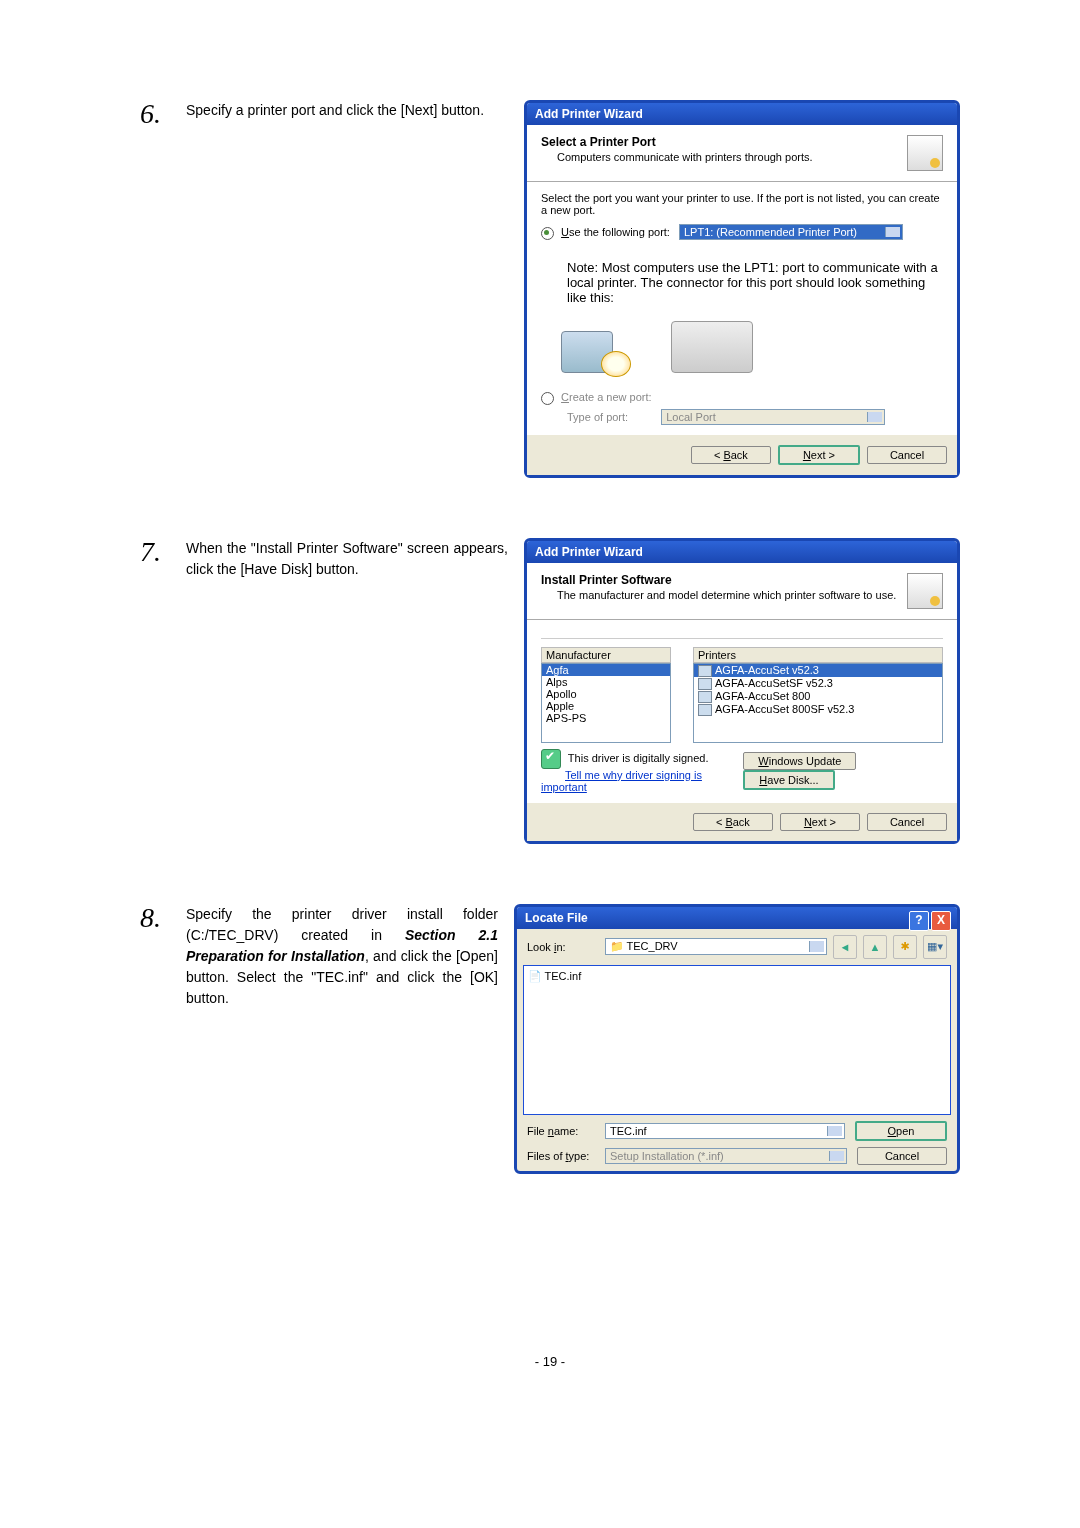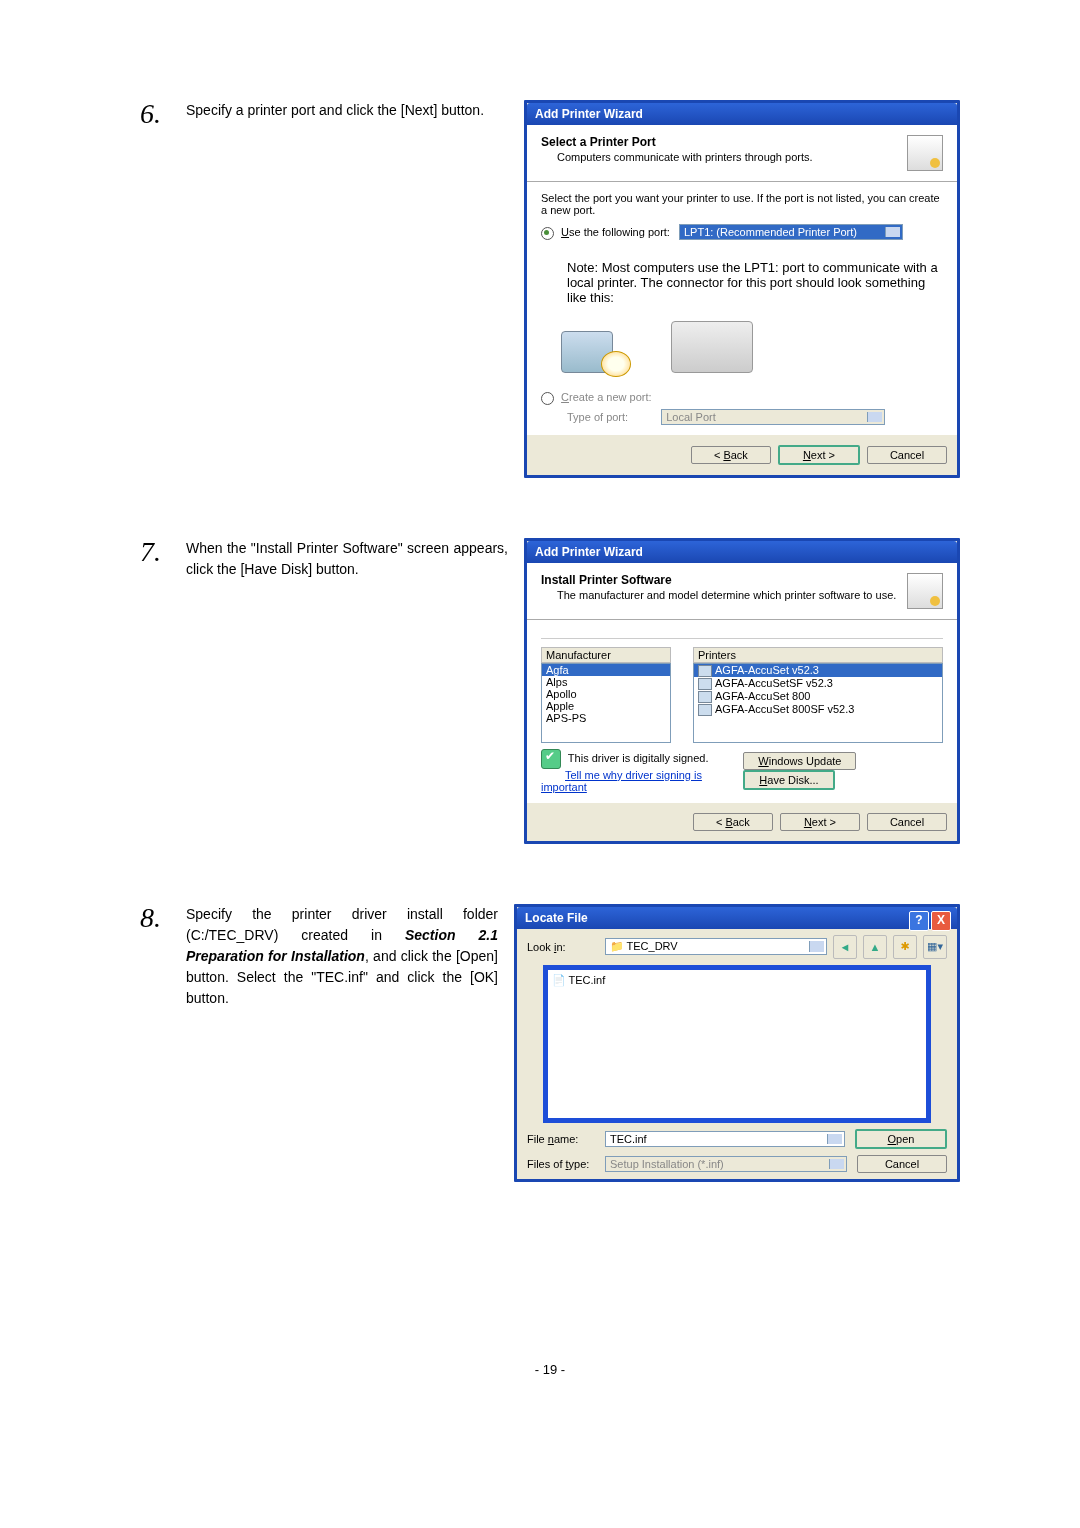--- a/index.html
+++ b/index.html
@@ -2,21 +2,21 @@
 <html><head>
 <meta charset="utf-8">
 <style>
 body{margin:0;background:#fff;font-family:Arial,sans-serif;color:#000;width:1080px}
 .page{padding:100px 120px 60px 140px}
 .step{display:flex;gap:16px;margin-bottom:60px;align-items:flex-start}
 .stepnum{font-family:'Times New Roman',serif;font-style:italic;font-size:28px;width:30px;line-height:1}
 .steptxt{flex:1;font-size:14px;line-height:1.5;text-align:justify;max-width:330px}
 .bi{font-weight:bold;font-style:italic}
 
-.dlg{border:3px solid #1a47b2;border-radius:1px;background:#ece9d8;font-size:11px;font-family:Tahoma,sans-serif;position:relative}
+.dlg{border:3px solid #1a47b2;border-radius:6px;background:#ece9d8;font-size:11px;font-family:Tahoma,sans-serif;position:relative}
 .dlg-title{background:linear-gradient(#2d64d8,#1a47b2);color:#fff;font-weight:bold;padding:4px 8px;font-size:12px;border-radius:3px 3px 0 0}
 .xbox{position:absolute;top:4px;right:6px;width:18px;height:18px;background:#e95b3f;border:1px solid #fff;color:#fff;font-weight:bold;font-size:12px;text-align:center;line-height:16px;border-radius:2px}
 .qbox{position:absolute;top:4px;right:28px;width:18px;height:18px;background:#3a75e0;border:1px solid #fff;color:#fff;font-weight:bold;font-size:12px;text-align:center;line-height:16px;border-radius:2px}
 .dlg-body{background:#fff;margin:0;padding:10px 14px}
 .dlg-foot{padding:10px;text-align:right;background:#ece9d8}
 .btn{display:inline-block;background:#ece9d8;border:1px solid #888;border-radius:2px;padding:2px 14px;font-size:11px;margin-left:4px;min-width:50px;text-align:center}
 .btn-sel{border:2px solid #4a8}
 .shot{flex-shrink:0}
 
 .wiz-head{display:flex;align-items:flex-start;justify-content:space-between;padding:10px 14px;background:#fff;border-bottom:1px solid #aaa}
@@ -39,21 +39,21 @@
 
 .lb{border:1px solid #7f9db9;background:#fff;height:80px;overflow:hidden;display:flex}
 .lb-head{background:#ece9d8;border:1px solid #bbb;padding:1px 4px;font-size:11px}
 .lb-item{padding:0 4px;font-size:11px;white-space:nowrap}
 .lb-sel{background:#316ac5;color:#fff}
 .pico{display:inline-block;width:12px;height:10px;background:#cde;border:1px solid #789;vertical-align:middle;margin-right:3px}
 
 .lf{width:440px}
 .lf-row{display:flex;align-items:center;padding:6px 10px;gap:6px}
 .lf-lbl{width:72px;font-size:11px}
-.lf-list{background:#fff;border:5px solid #1d4ed8;margin:0 26px;height:140px;padding:4px}
+.lf-list{background:#fff;border:1px solid #1d4ed8;margin:0 6px;height:140px;padding:4px}
 .tb-ic{width:22px;height:22px;border:1px solid #bbb;background:#ece9d8;border-radius:2px;display:inline-flex;align-items:center;justify-content:center;font-size:11px}
 .link{color:#0033cc;text-decoration:underline;font-size:11px}
 .badge{display:inline-block;width:18px;height:18px;background:#5c8;border:1px solid #385;border-radius:3px;vertical-align:middle;margin-right:4px;position:relative}
 .badge:after{content:"✔";position:absolute;left:3px;top:-1px;color:#fff;font-size:12px}
 hr.sep{border:none;border-top:1px solid #ccc;margin:8px 0}
 .u{text-decoration:underline}
 .pgno{text-align:center;font-size:13px;margin-top:180px}
 </style>
 </head>
 <body>

